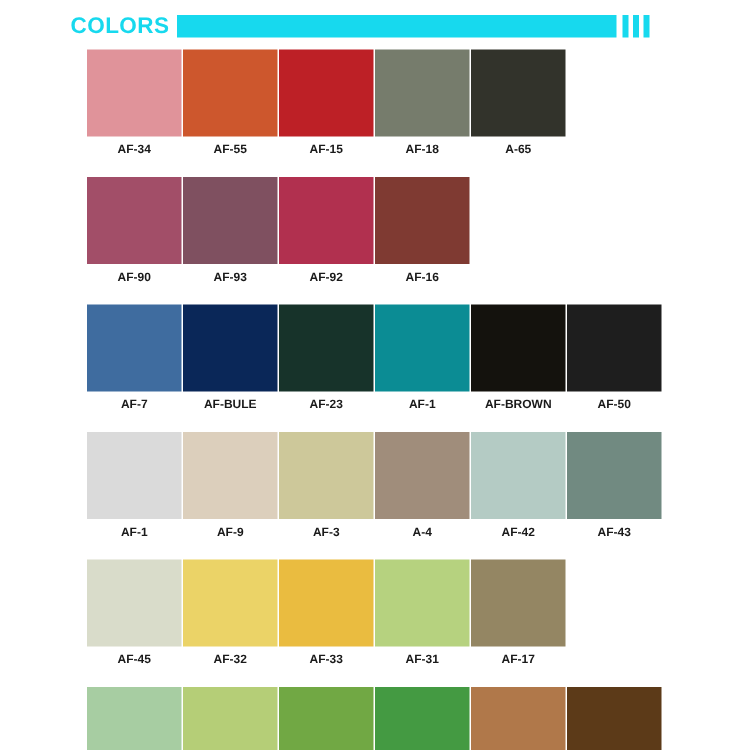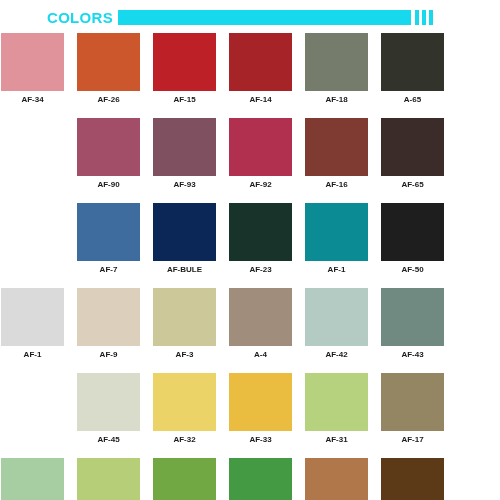--- a/index.html
+++ b/index.html
@@ -61,22 +61,21 @@
     position: absolute;
     left: 58px;
     top: 33px;
     width: 386px;
     display: flex;
     flex-direction: column;
     gap: 14px;
   }
   .row {
     display: flex;
-    gap: 13px;
-    justify-content: flex-end;
+    gap: 1px;
   }
   .cell {
     width: 63px;
     display: flex;
     flex-direction: column;
     align-items: center;
   }
   .swatch {
     width: 63px;
     height: 58px;
@@ -107,31 +106,27 @@
   </div>
 
   <div class="grid" id="swatch-grid">
       <div class="row">
         <div class="cell">
           <div class="swatch" style="background: rgb(224, 147, 154);"></div>
           <div class="swatch-label">AF-34</div>
         </div>
         <div class="cell">
           <div class="swatch" style="background: rgb(205, 87, 45);"></div>
-          <div class="swatch-label">AF-26</div>
+          <div class="swatch-label">AF-55</div>
         </div>
         <div class="cell">
           <div class="swatch" style="background: rgb(189, 32, 38);"></div>
           <div class="swatch-label">AF-15</div>
         </div>
         <div class="cell">
-          <div class="swatch" style="background: rgb(166, 36, 39);"></div>
-          <div class="swatch-label">AF-14</div>
-        </div>
-        <div class="cell">
           <div class="swatch" style="background: rgb(118, 124, 108);"></div>
           <div class="swatch-label">AF-18</div>
         </div>
         <div class="cell">
           <div class="swatch" style="background: rgb(50, 51, 43);"></div>
           <div class="swatch-label">A-65</div>
         </div>
       </div>
       <div class="row">
         <div class="cell">
@@ -143,43 +138,43 @@
           <div class="swatch-label">AF-93</div>
         </div>
         <div class="cell">
           <div class="swatch" style="background: rgb(177, 48, 79);"></div>
           <div class="swatch-label">AF-92</div>
         </div>
         <div class="cell">
           <div class="swatch" style="background: rgb(127, 58, 50);"></div>
           <div class="swatch-label">AF-16</div>
         </div>
-        <div class="cell">
-          <div class="swatch" style="background: rgb(60, 44, 41);"></div>
-          <div class="swatch-label">AF-65</div>
-        </div>
       </div>
       <div class="row">
         <div class="cell">
           <div class="swatch" style="background: rgb(63, 108, 159);"></div>
           <div class="swatch-label">AF-7</div>
         </div>
         <div class="cell">
           <div class="swatch" style="background: rgb(10, 39, 88);"></div>
           <div class="swatch-label">AF-BULE</div>
         </div>
         <div class="cell">
           <div class="swatch" style="background: rgb(23, 51, 42);"></div>
           <div class="swatch-label">AF-23</div>
         </div>
         <div class="cell">
           <div class="swatch" style="background: rgb(11, 140, 148);"></div>
           <div class="swatch-label">AF-1</div>
         </div>
         <div class="cell">
+          <div class="swatch" style="background: rgb(20, 18, 13);"></div>
+          <div class="swatch-label">AF-BROWN</div>
+        </div>
+        <div class="cell">
           <div class="swatch" style="background: rgb(30, 30, 30);"></div>
           <div class="swatch-label">AF-50</div>
         </div>
       </div>
       <div class="row">
         <div class="cell">
           <div class="swatch" style="background: rgb(218, 218, 218);"></div>
           <div class="swatch-label">AF-1</div>
         </div>
         <div class="cell">

